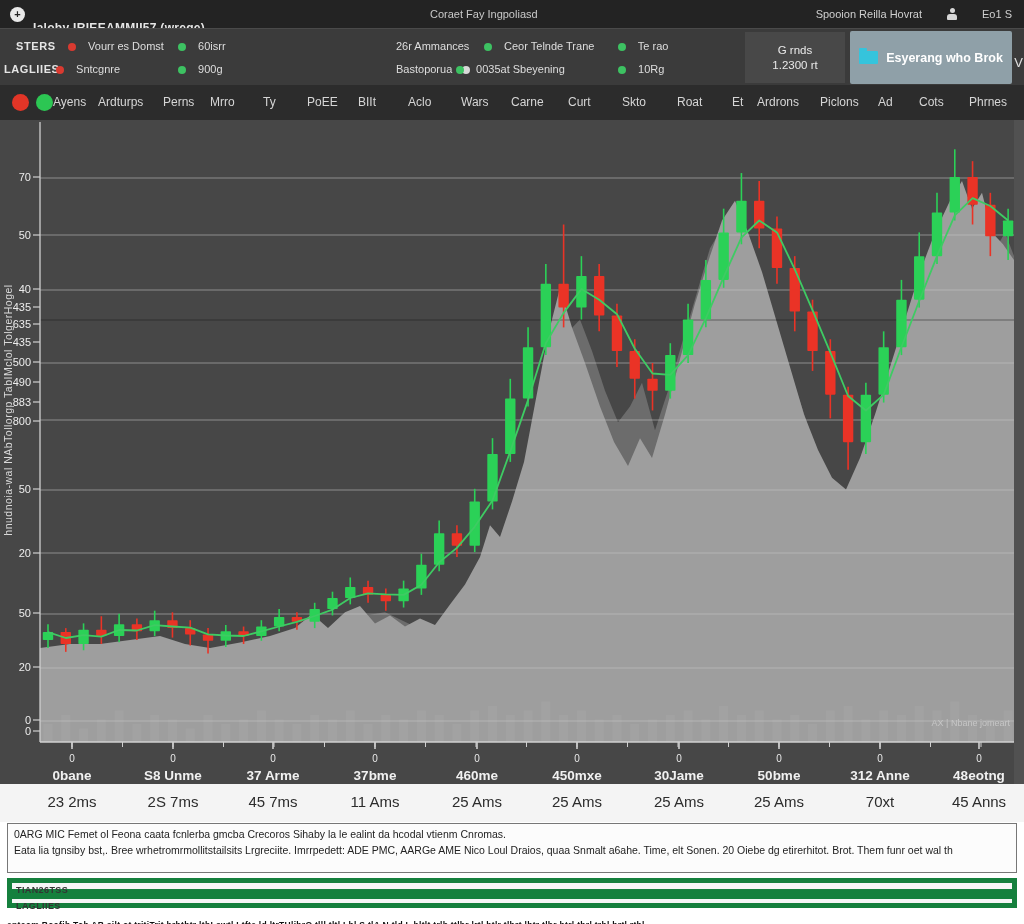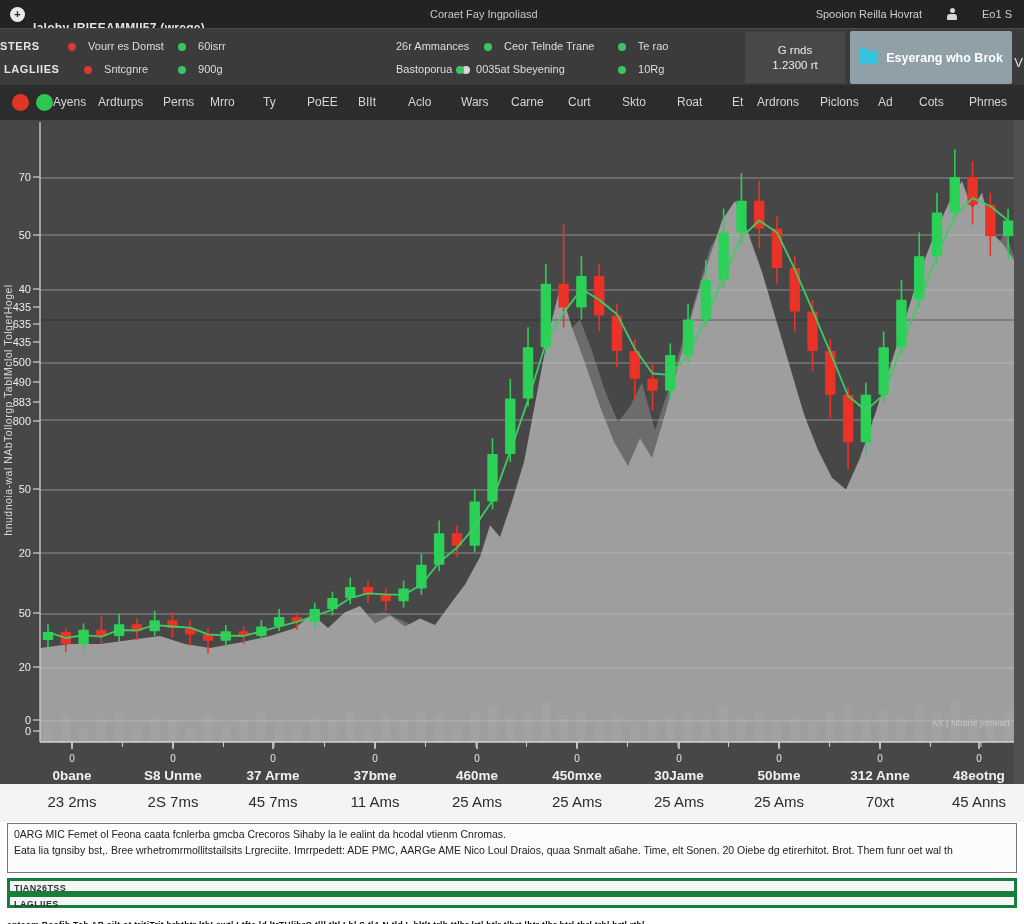--- a/index.html
+++ b/index.html
@@ -48,21 +48,21 @@
   .chart-region{position:absolute;left:0;top:120px;width:1024px;height:664px;}
   .chart-region svg{display:block;}
 
   
   .xrow2{position:absolute;left:0;top:784px;width:1024px;height:38px;background:#f4f4f4;}
   .xrow2 .xl2{position:absolute;top:9px;transform:translateX(-50%);font-size:15px;color:#2c2c2c;font-weight:500;white-space:nowrap;}
 
   
   .notes-box{position:absolute;left:7px;top:823px;width:1010px;height:50px;background:#fcfcfc;
     border:1.5px solid #777;padding:3px 6px;font-size:10.5px;color:#222;line-height:15.5px;overflow:hidden;}
-  .footer-row{position:absolute;left:7px;width:1010px;background:#f6f6f6;border:3px solid #15803d;
+  .footer-row{position:absolute;left:7px;width:1010px;background:#f6f6f6;border:5px solid #15803d;
     font-size:9px;font-weight:bold;color:#333;padding:2px 4px;letter-spacing:.4px;}
   .fr-0{top:878px;height:16px;}
   .fr-1{top:894px;height:14px;}
   .fr-2{top:908px;height:13px;}
   .footer-dense{position:absolute;left:7px;top:920px;width:1010px;height:8px;overflow:hidden;
     font-size:8.5px;font-weight:bold;color:#111;white-space:nowrap;letter-spacing:.3px;}
 </style>
 </head>
 <body>
 
@@ -73,28 +73,28 @@
     <span class="top-title">Ialoby IRIEEAMMII57 (wrege)</span>
     <span class="top-center">Coraet Fay Ingpoliasd</span>
     <span class="top-right">
       <span>Spooion Reilla Hovrat</span>
       <span class="person-icon"></span>
       <span>Eo1 S</span>
     </span>
   </div>
 
   <div class="filter-bar">
-    <span class="fb-abs fb-row1 fb-caps" style="left:0;text-align:center;">STERS</span>
+    <span class="fb-abs fb-row1 fb-caps" style="left:16px;text-align:center;">STERS</span>
     <span class="fb-abs fb-row2 fb-caps" style="left:4px;">LAGLIIES</span>
 
     <span class="fb-abs fb-row1" style="left:68px;">
       <span class="dot dot-red"></span>
       <span>Vourr es Domst</span>
     </span>
-    <span class="fb-abs fb-row2" style="left:84px;text-align:right;">
+    <span class="fb-abs fb-row2" style="left:56px;text-align:right;">
       <span class="dot dot-red"></span>
       <span>Sntcgnre</span>
     </span>
 
     <span class="fb-abs fb-row1" style="left:178px;">
       <span class="dot dot-green"></span>
       <span>60isrr</span>
     </span>
     <span class="fb-abs fb-row2" style="left:178px;">
       <span class="dot dot-green"></span>

